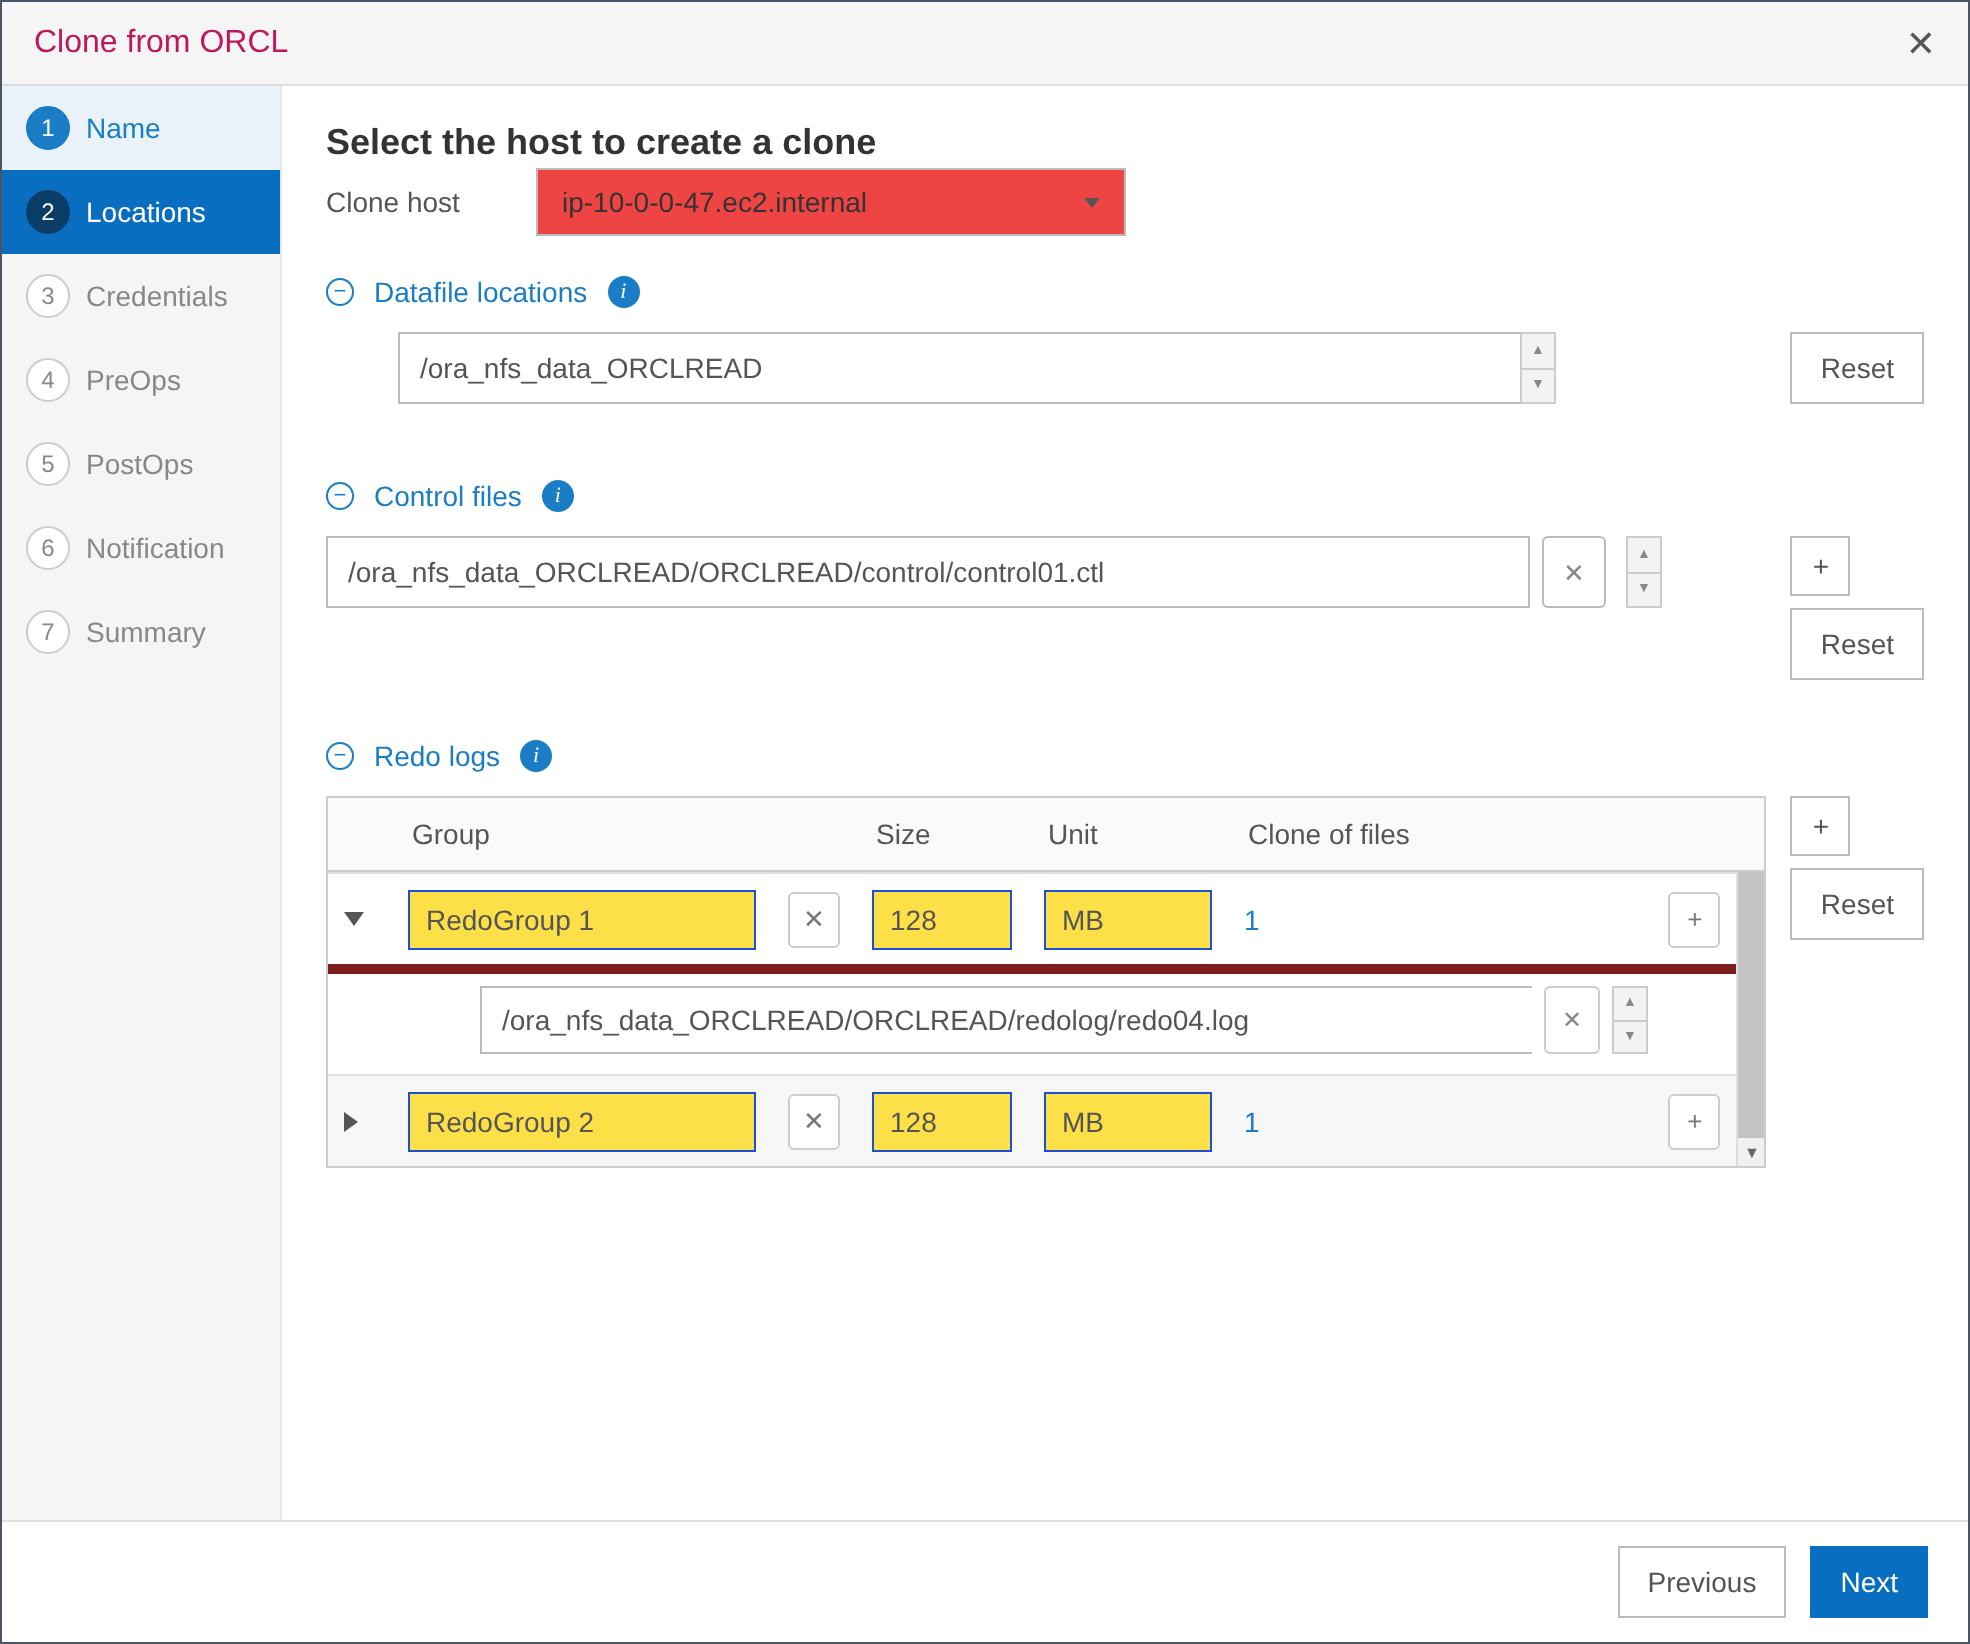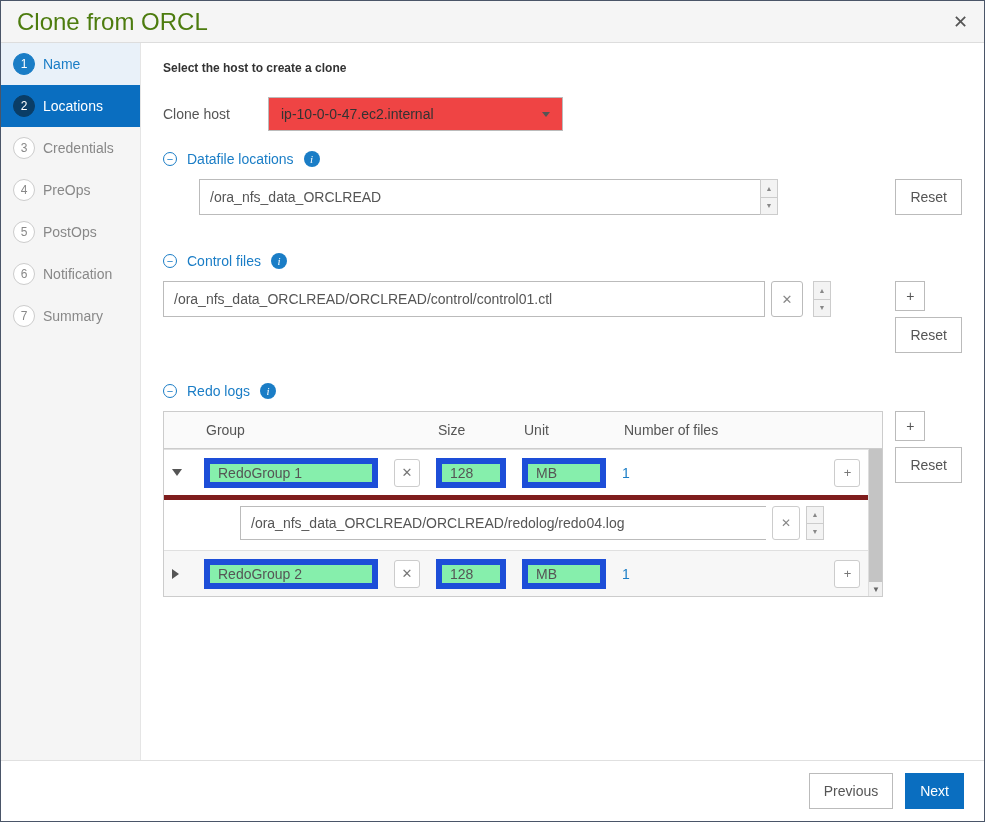--- a/index.html
+++ b/index.html
@@ -1,30 +1,30 @@
 <!DOCTYPE html>
 <html><head>
 <meta charset="utf-8">
 <style>
 * { box-sizing: border-box; margin: 0; padding: 0; }
 body { font-family: "Segoe UI", Arial, sans-serif; font-size: 14px; color: #333; background: #fff; }
 .dialog { width: 985px; height: 822px; border: 1px solid #4a5568; display: flex; flex-direction: column; position: relative; }
 .titlebar { background: #f5f5f5; border-bottom: 1px solid #ddd; height: 42px; display: flex; align-items: center; padding: 0 16px; }
-.titlebar h1 { font-size: 24px; font-weight: 400; color: #4d7c0f; flex: 1; }
+.titlebar h1 { font-size: 16px; font-weight: 400; color: #be185d; flex: 1; }
 .close-x { font-size: 18px; color: #555; cursor: pointer; }
 .body { flex: 1; display: flex; overflow: hidden; }
 .sidebar { width: 140px; background: #f5f5f5; border-right: 1px solid #e5e5e5; }
 .step { display: flex; align-items: center; gap: 8px; padding: 10px 12px; color: #888; cursor: pointer; }
 .step .num { width: 22px; height: 22px; border-radius: 50%; border: 1px solid #ccc; background: #fff; color: #888; display: flex; align-items: center; justify-content: center; font-size: 12px; }
 .step.done { background: #e9f1f9; color: #1a7dc6; }
 .step.done .num { background: #1a7dc6; border-color: #1a7dc6; color: #fff; }
 .step.active { background: #0a6ec0; color: #fff; }
 .step.active .num { background: #0a3d66; border-color: #0a3d66; color: #fff; }
 .main { flex: 1; padding: 18px 22px; overflow-y: auto; position: relative; }
-.section-title { font-size: 12px; font-weight: 600; color: #333; margin-bottom: 22px; }
+.section-title { font-size: 18px; font-weight: 600; color: #333; margin-bottom: 2px; }
 .formrow { display: flex; align-items: center; margin-bottom: 20px; }
 .formrow label { width: 105px; color: #555; }
 .select { width: 295px; height: 34px; border: 1px solid #bbb; display: flex; align-items: center; padding: 0 12px; justify-content: space-between; background: #ef4444; cursor: pointer; }
 .select .caret { border-left: 4px solid transparent; border-right: 4px solid transparent; border-top: 5px solid #555; }
 .subheader { display: flex; align-items: center; gap: 10px; color: #1a7dc6; margin: 16px 0 12px; }
 .subheader .toggle { width: 14px; height: 14px; border: 1.5px solid #1a7dc6; border-radius: 50%; display: flex; align-items: center; justify-content: center; font-size: 11px; line-height: 1; color: #1a7dc6; cursor: pointer; }
 .info-icon { width: 16px; height: 16px; border-radius: 50%; background: #1a7dc6; color: #fff; display: flex; align-items: center; justify-content: center; font-size: 11px; font-style: italic; font-family: Georgia, serif; cursor: default; }
 .field-row { display: flex; align-items: center; gap: 10px; margin-bottom: 8px; }
 .textinput { flex: 1; height: 36px; border: 1px solid #bbb; padding: 0 10px; background: #fff; color: #555; display: flex; align-items: center; }
 .spinner { width: 18px; height: 36px; background: #f3f3f3; border: 1px solid #ccc; display: flex; flex-direction: column; }
@@ -50,21 +50,21 @@
 .col-unit { width: 100px; }
 .col-num { flex: 1; }
 .col-add { width: 42px; }
 .col-scroll { width: 14px; }
 .tr { display: flex; align-items: center; border-top: 1px solid #e0e0e0; padding: 6px 0; min-height: 46px; }
 .tr.alt { background: #f7f7f7; }
 .td { padding: 0 8px; display: flex; align-items: center; }
 .tri { width: 0; height: 0; cursor: pointer; }
 .tri.down { border-left: 5px solid transparent; border-right: 5px solid transparent; border-top: 7px solid #555; }
 .tri.right { border-top: 5px solid transparent; border-bottom: 5px solid transparent; border-left: 7px solid #555; }
-.cell-input { height: 30px; border: 6px solid #1d4ed8; width: 100%; padding: 0 8px; background: #86efac; color: #555; display: flex; align-items: center; }
+.cell-input { height: 30px; border: 1px solid #1d4ed8; width: 100%; padding: 0 8px; background: #fde047; color: #555; display: flex; align-items: center; }
 .cell-btn { width: 28px; height: 28px; border: 1px solid #ccc; border-radius: 3px; display: flex; align-items: center; justify-content: center; color: #777; cursor: pointer; background: #fff; font-size: 13px; }
 .link { color: #1a7dc6; cursor: pointer; }
 .sub-row { display: flex; align-items: center; padding: 6px 10px 10px 40px; border-top: 5px solid #7f1d1d; }
 .sub-row .field-with-spinner { max-width: 620px; }
 .scrollbar { width: 14px; background: #f0f0f0; border-left: 1px solid #ddd; display: flex; flex-direction: column; }
 .scrollbar .thumb { flex: 1; background: #c4c4c4; margin: 0; }
 .scrollbar .arrow-down { height: 14px; display: flex; align-items: center; justify-content: center; font-size: 8px; color: #666; }
 .table-scroll-wrap { display: flex; }
 .table-rows { flex: 1; }
 .footer { border-top: 1px solid #e0e0e0; padding: 12px 20px; display: flex; justify-content: flex-end; gap: 12px; }
@@ -173,21 +173,21 @@
         <span class="info-icon">i</span>
       </div>
       <div class="table-wrap">
         <div class="table">
           <div class="table-header">
             <div class="th col-expand"></div>
             <div class="th col-group">Group</div>
             <div class="th col-del"></div>
             <div class="th col-size">Size</div>
             <div class="th col-unit">Unit</div>
-            <div class="th col-num">Number of files</div>
+            <div class="th col-num">Clone of files</div>
             <div class="th col-add"></div>
             <div class="th col-scroll"></div>
           </div>
           <div class="table-scroll-wrap">
             <div class="table-rows">
 
               <div class="tr">
                 <div class="td col-expand">
                     <span class="tri down"></span>
                   </div>

